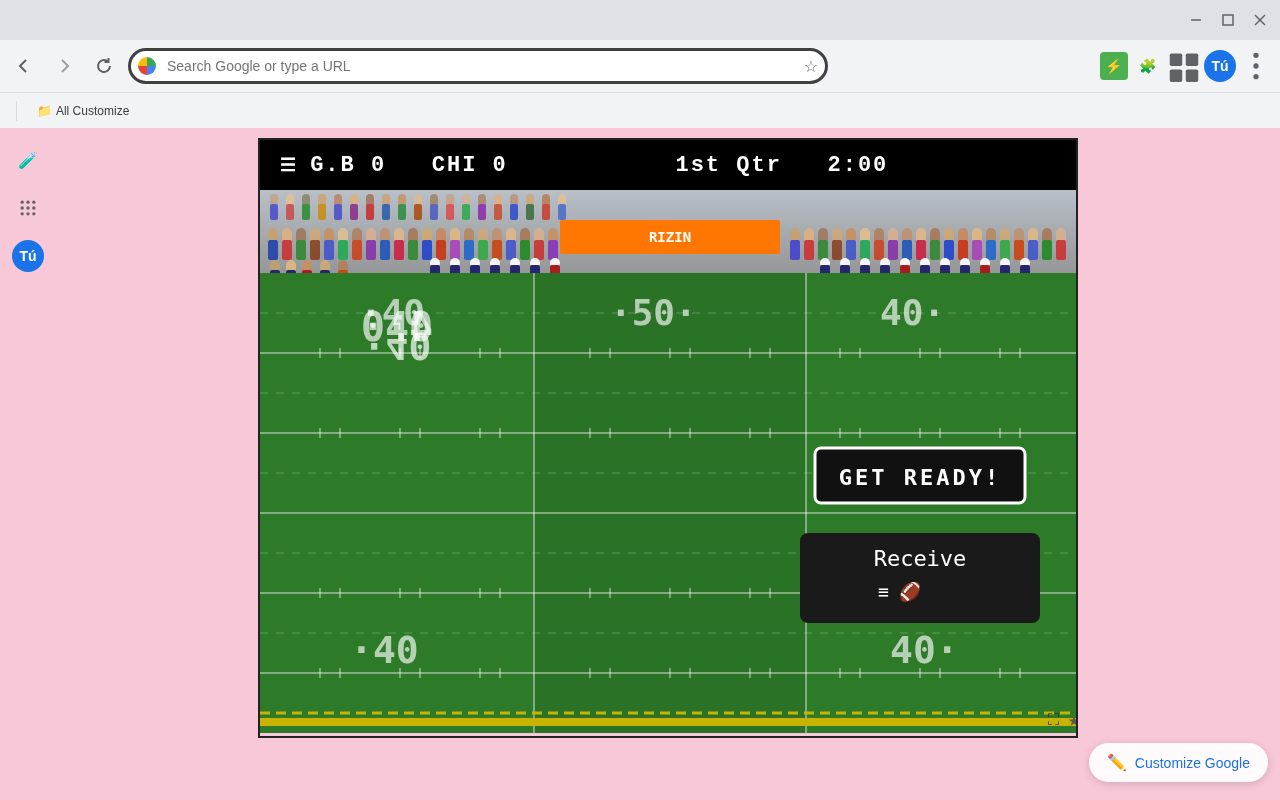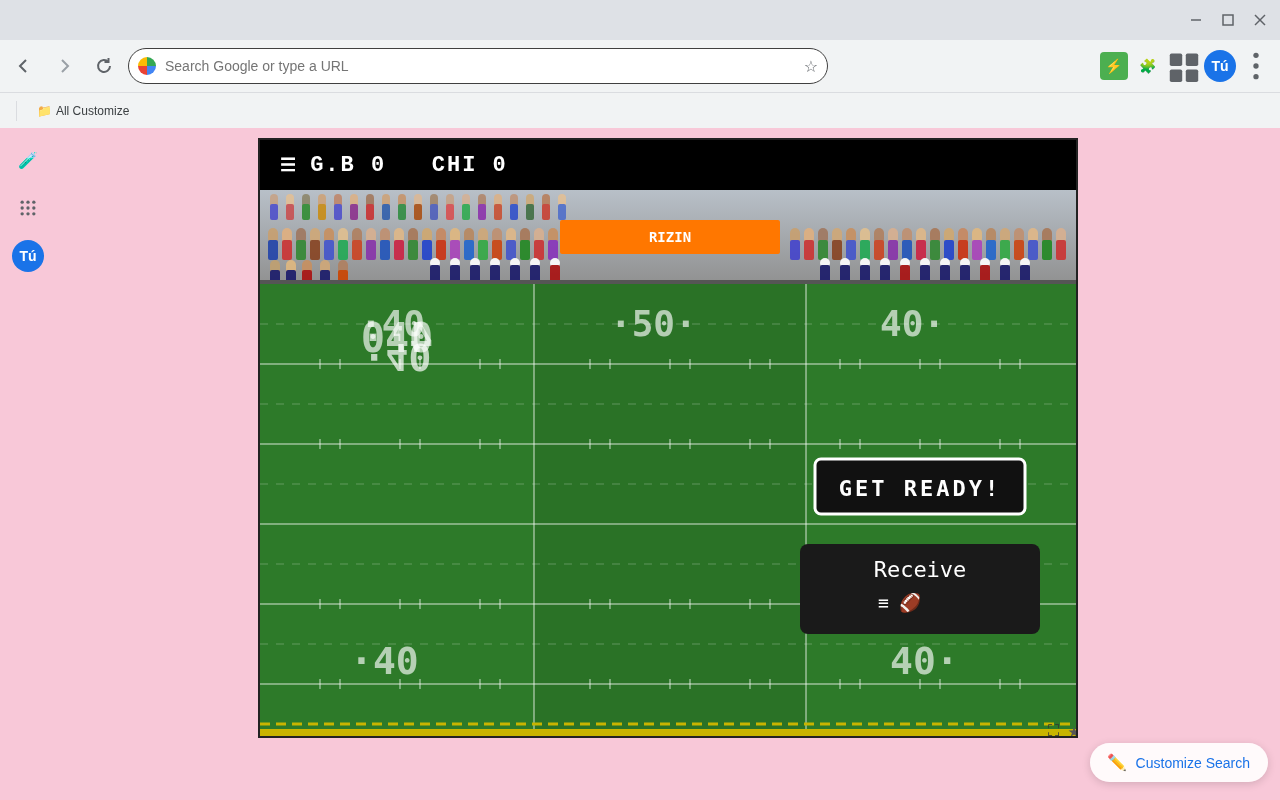--- a/index.html
+++ b/index.html
@@ -47,21 +47,21 @@
     }
     .nav-btn svg { width: 18px; height: 18px; }
     .address-bar-container {
       flex: 1;
       max-width: 700px;
       position: relative;
     }
     .address-bar {
       width: 100%;
       height: 36px;
-      border: 1px solid #404040;
+      border: 3px solid #404040;
       border-radius: 24px;
       background: #fff;
       padding: 0 40px 0 36px;
       font-size: 14px;
       color: #202124;
       outline: none;
     }
     .google-logo-in-bar {
       position: absolute;
       left: 10px;
@@ -247,21 +247,21 @@
       gap: 8px;
       box-shadow: 0 2px 8px rgba(0,0,0,0.15);
     }
     .customize-icon {
       font-size: 16px;
     }
 
     
     .crowd-container {
       width: 100%;
-      height: 94px;
+      height: 83px;
       background: linear-gradient(to bottom, #c0c8d0 0%, #a0a8b0 100%);
       position: relative;
       overflow: hidden;
     }
 
     
     .ext-icon {
       width: 28px; height: 28px;
       border-radius: 4px;
       background: #4caf50;
@@ -371,20 +371,23 @@
 
   <div class="game-container">
     <div class="game-frame">
 
       <div class="scoreboard">
         <div class="score-left">
           <span class="menu-icon">☰</span>
           <span>G.B</span>&nbsp;<span>0</span>
           &nbsp;&nbsp;&nbsp;
           <span>CHI</span>&nbsp;<span>0</span>
+        </div>
+        <div class="score-center">
+          <span>1st Qtr</span>&nbsp;&nbsp;&nbsp;<span>2:00</span>
         </div>
         <div class="score-right"></div>
       </div>
 
       <div class="crowd-container">
         <svg width="820" height="95" viewBox="0 0 820 95" xmlns="http://www.w3.org/2000/svg">
 
           <defs>
             <linearGradient id="standGrad" x1="0" y1="0" x2="0" y2="1">
               <stop offset="0%" stop-color="#b8c0c8"></stop>
@@ -711,16 +714,16 @@
           <text x="808" y="453" fill="#555" font-size="20">★</text>
         </svg>
 
       </div>
 
     </div>
   </div>
 
   <button class="customize-chrome-btn" style="position: absolute; bottom: 18px; right: 12px;">
     <span class="customize-icon">✏️</span>
-    <span>Customize Search</span>
+    <span>Customize Google</span>
   </button>
 
 </div>
 
 </body></html>

